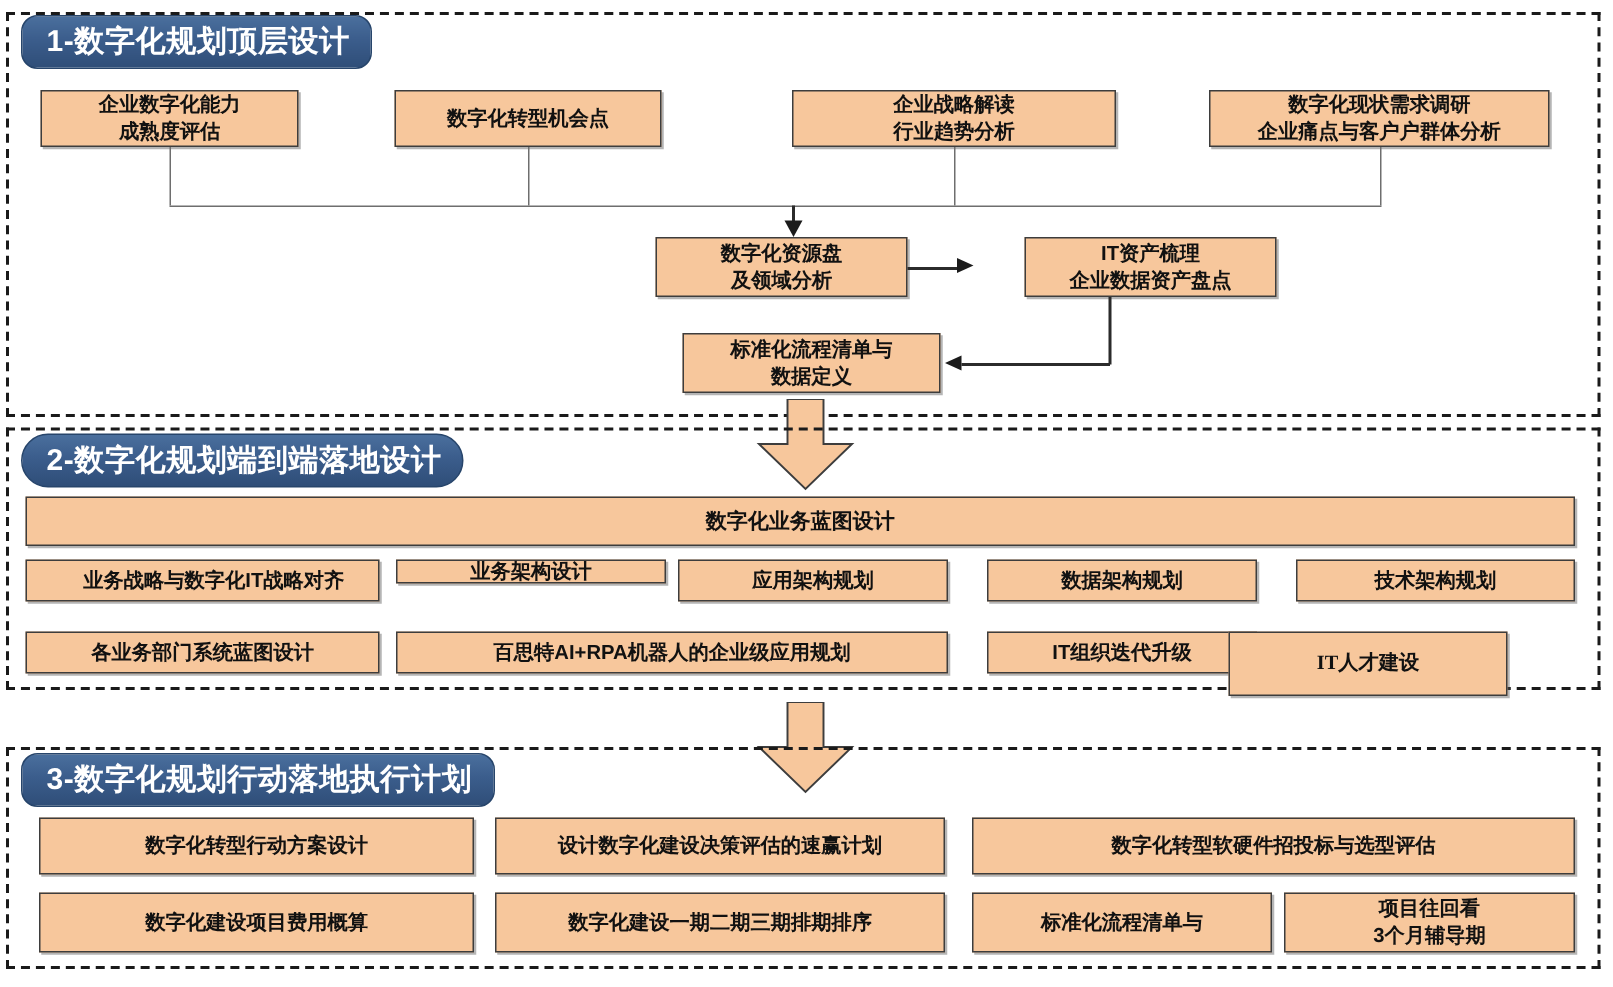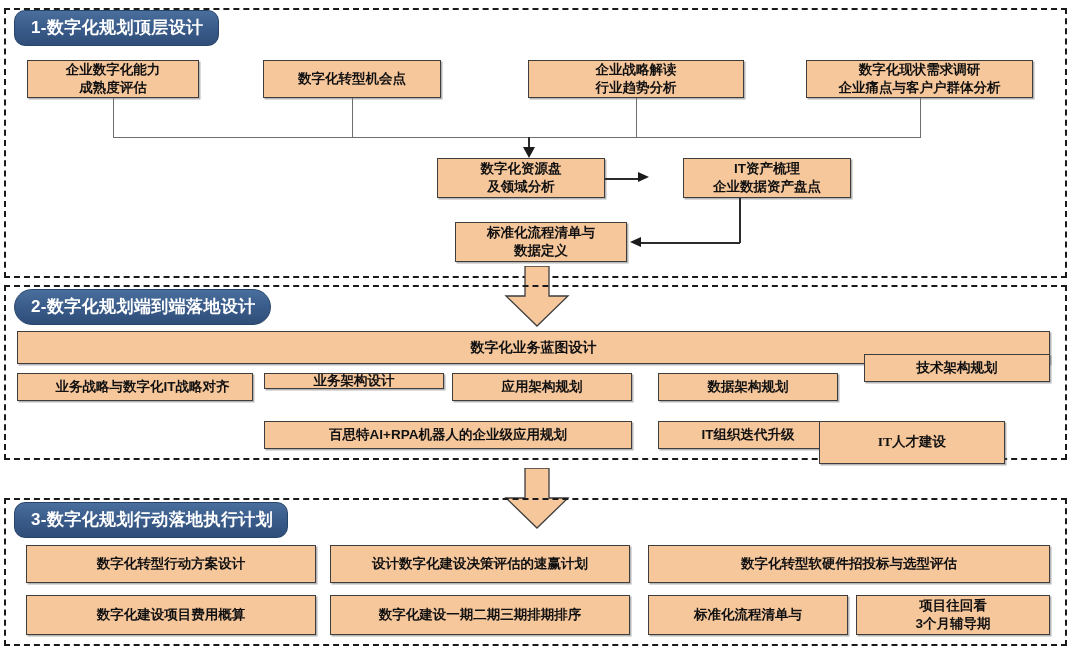--- a/index.html
+++ b/index.html
@@ -23,21 +23,21 @@
 
   
   .banner{
     position:absolute;
     background:linear-gradient(180deg,#4a6f9d 0%,#3b5d8c 45%,#2f4e78 100%);
     border:1px solid #2a4straight;
     border:1px solid #27456b;
     border-radius:11px;
     color:#ffffff;
     font-weight:bold;
-    font-size:17px;
+    font-size:20px;
     line-height:34px;
     padding:0 14px 0 16px;
     height:36px;
     white-space:nowrap;
     box-sizing:border-box;
     letter-spacing:0.4px;
   }
   #banner1{left:14px; top:10px;}
   #banner2{left:14px; top:289px;border-radius:18px;}
   #banner3{left:14px; top:502px;}
@@ -140,22 +140,23 @@
   <div class="section" id="sec2"></div>
 
   <div class="banner" id="banner2">2-数字化规划端到端落地设计</div>
 
   <div class="box wide" style="left:17px; top:331px; width:1033px; height:33px; font-size:14px;">数字化业务蓝图设计</div>
 
   <div class="box" style="left:17px;  top:373px; width:236px; height:28px;padding-left:19px;">业务战略与数字化IT战略对齐</div>
   <div class="box" style="left:264px; top:373px; width:180px; height:16px;">业务架构设计</div>
   <div class="box" style="left:452px; top:373px; width:180px; height:28px;">应用架构规划</div>
   <div class="box" style="left:658px; top:373px; width:180px; height:28px;">数据架构规划</div>
-  <div class="box" style="left:864px; top:354px; width:186px; height:28px;">技术架构规划</div>
+  <div class="box" style="left:864px; top:373px; width:186px; height:28px;">技术架构规划</div>
 
+  <div class="box" style="left:17px;  top:421px; width:236px; height:28px;">各业务部门系统蓝图设计</div>
   <div class="box" style="left:264px; top:421px; width:368px; height:28px;">百思特AI+RPA机器人的企业级应用规划</div>
   <div class="box" style="left:658px; top:421px; width:180px; height:28px;">IT组织迭代升级</div>
   <div class="box" style="left:819px; top:421px; width:186px; height:43px;font-family:Liberation Serif, serif;">IT人才建设</div>
 
   <svg class="blockarrow" style="left:504px; top:468px;" width="66" height="62" viewBox="0 0 66 62">
     <polygon points="21,0 45,0 45,30 64,30 33,60 2,30 21,30" fill="#f7c79c" stroke="#3d3d3d" stroke-width="1.3"></polygon>
   </svg>
 
   <div class="section" id="sec3"></div>
 

